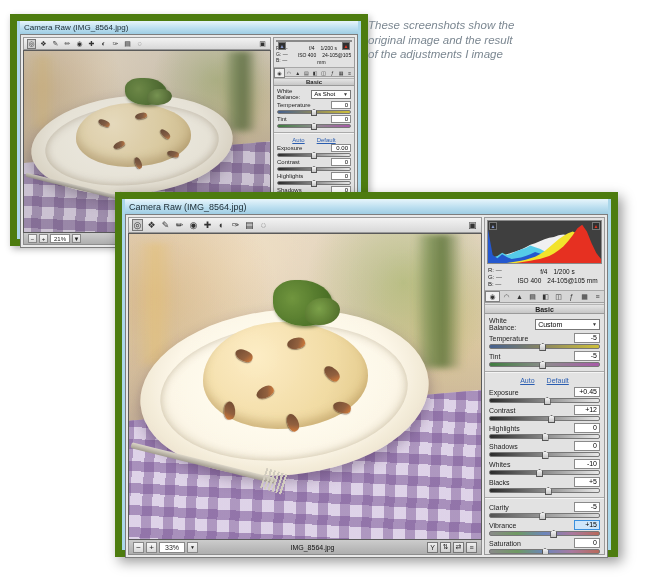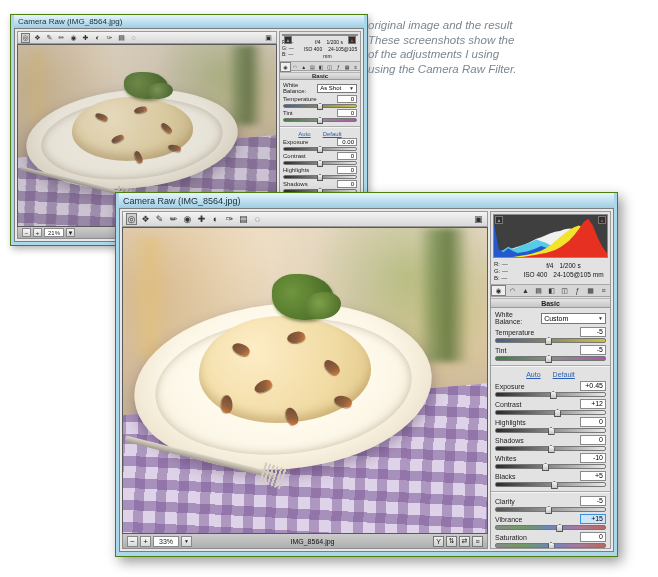--- a/index.html
+++ b/index.html
@@ -4,21 +4,21 @@
 <style>
   * { margin:0; padding:0; box-sizing:border-box; }
   html,body { width:658px; height:577px; }
   body { position:relative; background:#ffffff; font-family:"Liberation Sans", sans-serif; overflow:hidden; }
 
   
   .caption { position:absolute; left:368px; top:18px; width:276px; font-size:11.5px;
              line-height:14.5px; font-style:italic; color:#7b8791; }
 
   
-  .win { position:absolute; border:1px solid #4d7c0f; background:#abd7ea; padding:0 3px 3px; }
+  .win { position:absolute; border:7px solid #4d7c0f; background:#abd7ea; padding:0 3px 3px; }
   .titlebar { height:14px; display:flex; align-items:center; padding-left:4px;
               background:linear-gradient(#e7f5fb, #bcdff0 55%, #9fcde3);
               font-size:9px; color:#1c2b33; }
   .winbody { background:#e9e9e9; border:1px solid #7d7d7d; display:flex; flex-direction:column; overflow:hidden; }
   .content { display:flex; flex:1; min-height:0; }
   .leftcol { flex:1; display:flex; flex-direction:column; margin:2px; min-width:0; }
   .rightcol { width:121px; margin:2px 2px 2px 0; border:1px solid #9a9a9a; background:#e2e2e2;
               display:flex; flex-direction:column; overflow:hidden; }
 
   .toolbar { height:16px; display:flex; align-items:center; gap:3px; padding:0 3px;
@@ -337,24 +337,23 @@
                 <div class="knob" data-interactable="true" style="left: calc(50% - 3px);"></div>
               </div>
             </div>
           </div>
       </div>
     </div>
   </div>
 </div>
 
 <div class="caption" data-interactable="false">
+  <div>These screenshots show the</div>
   <div>original image and the result</div>
-  <div>These screenshots show the</div>
-  <div>of the adjustments I using</div>
-  <div>using the Camera Raw Filter.</div>
+  <div>of the adjustments I image</div>
 </div>
 
 <div class="win" style="left:115px; top:192px; width:503px; height:365px; box-shadow:4px 5px 12px rgba(0,0,0,.4); z-index:5;" data-interactable="false">
   <div class="titlebar" style="height:15px;" data-interactable="true">
     <span data-interactable="false">Camera Raw (IMG_8564.jpg)</span>
   </div>
   <div class="winbody" style="height:344px;">
     <div class="content">
       <div class="leftcol">
         <div class="toolbar" data-interactable="false">

